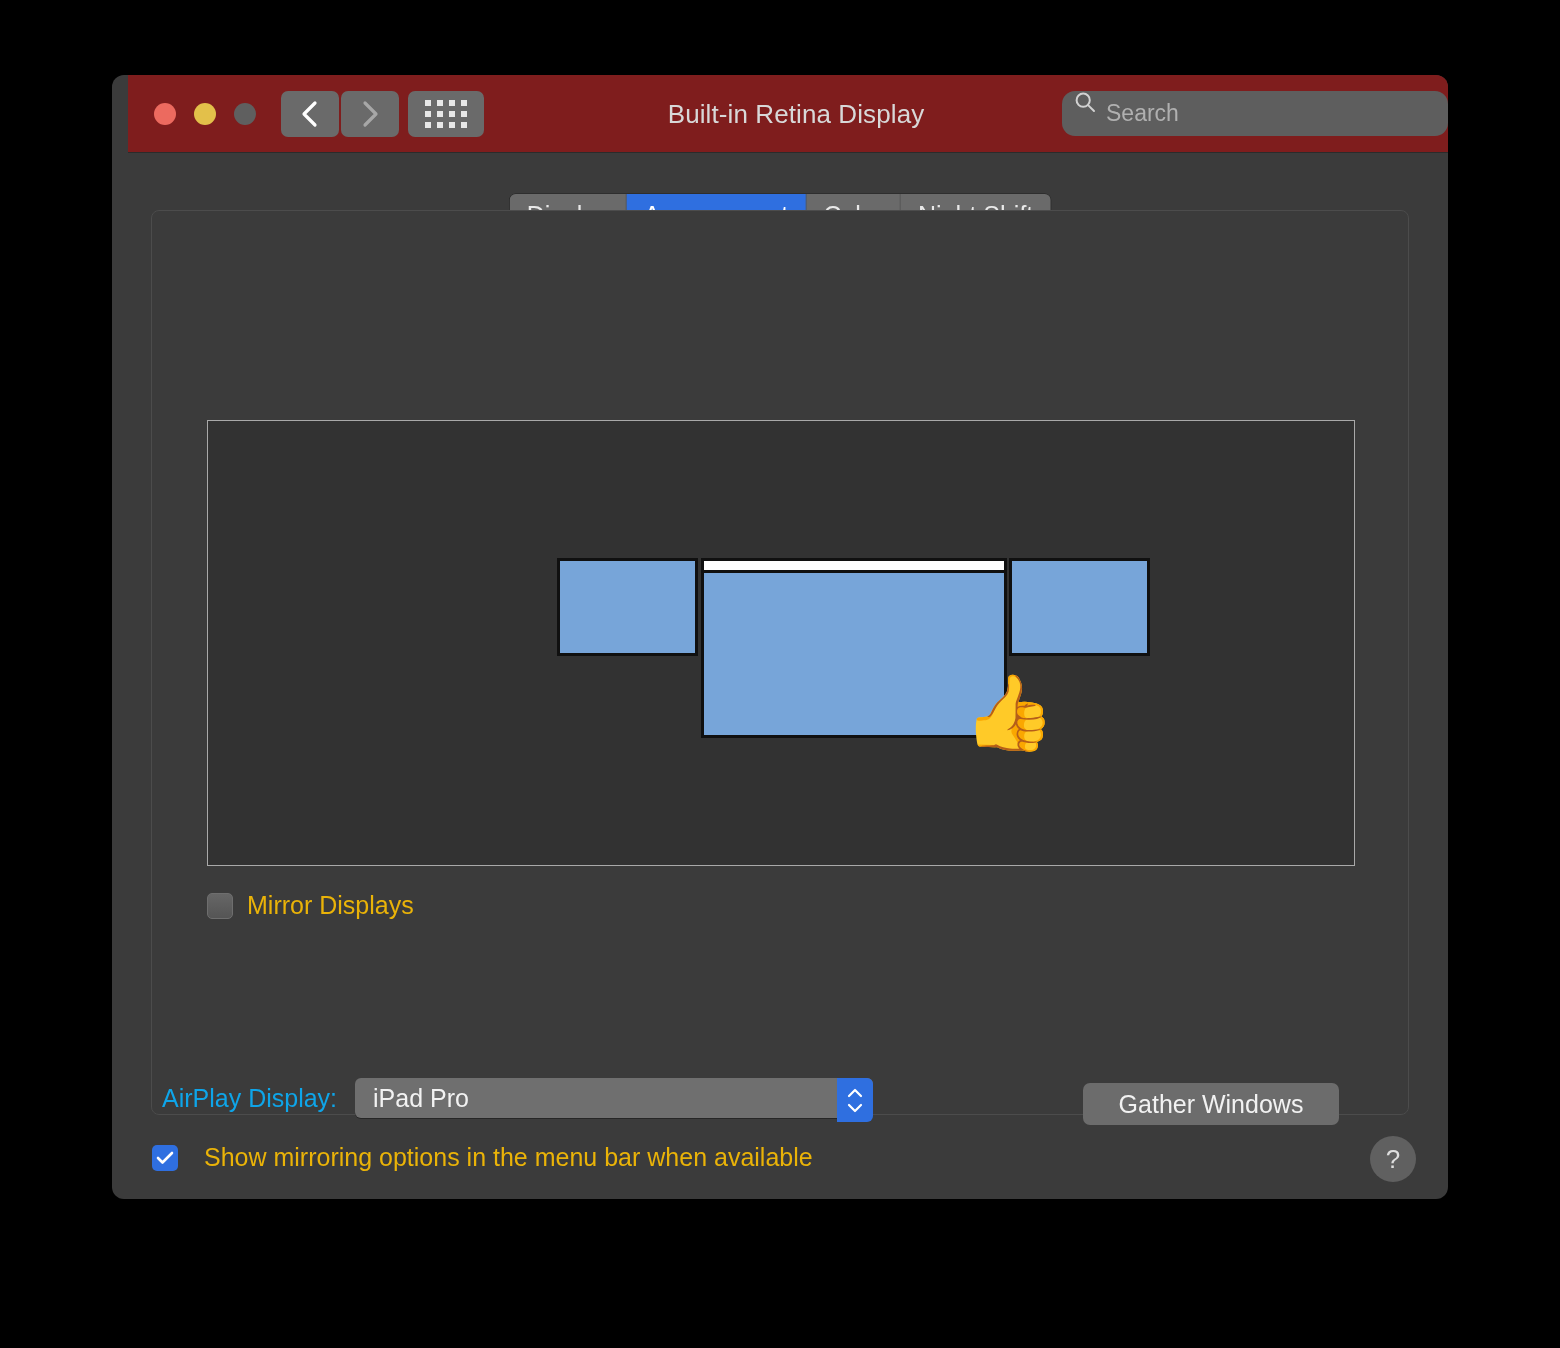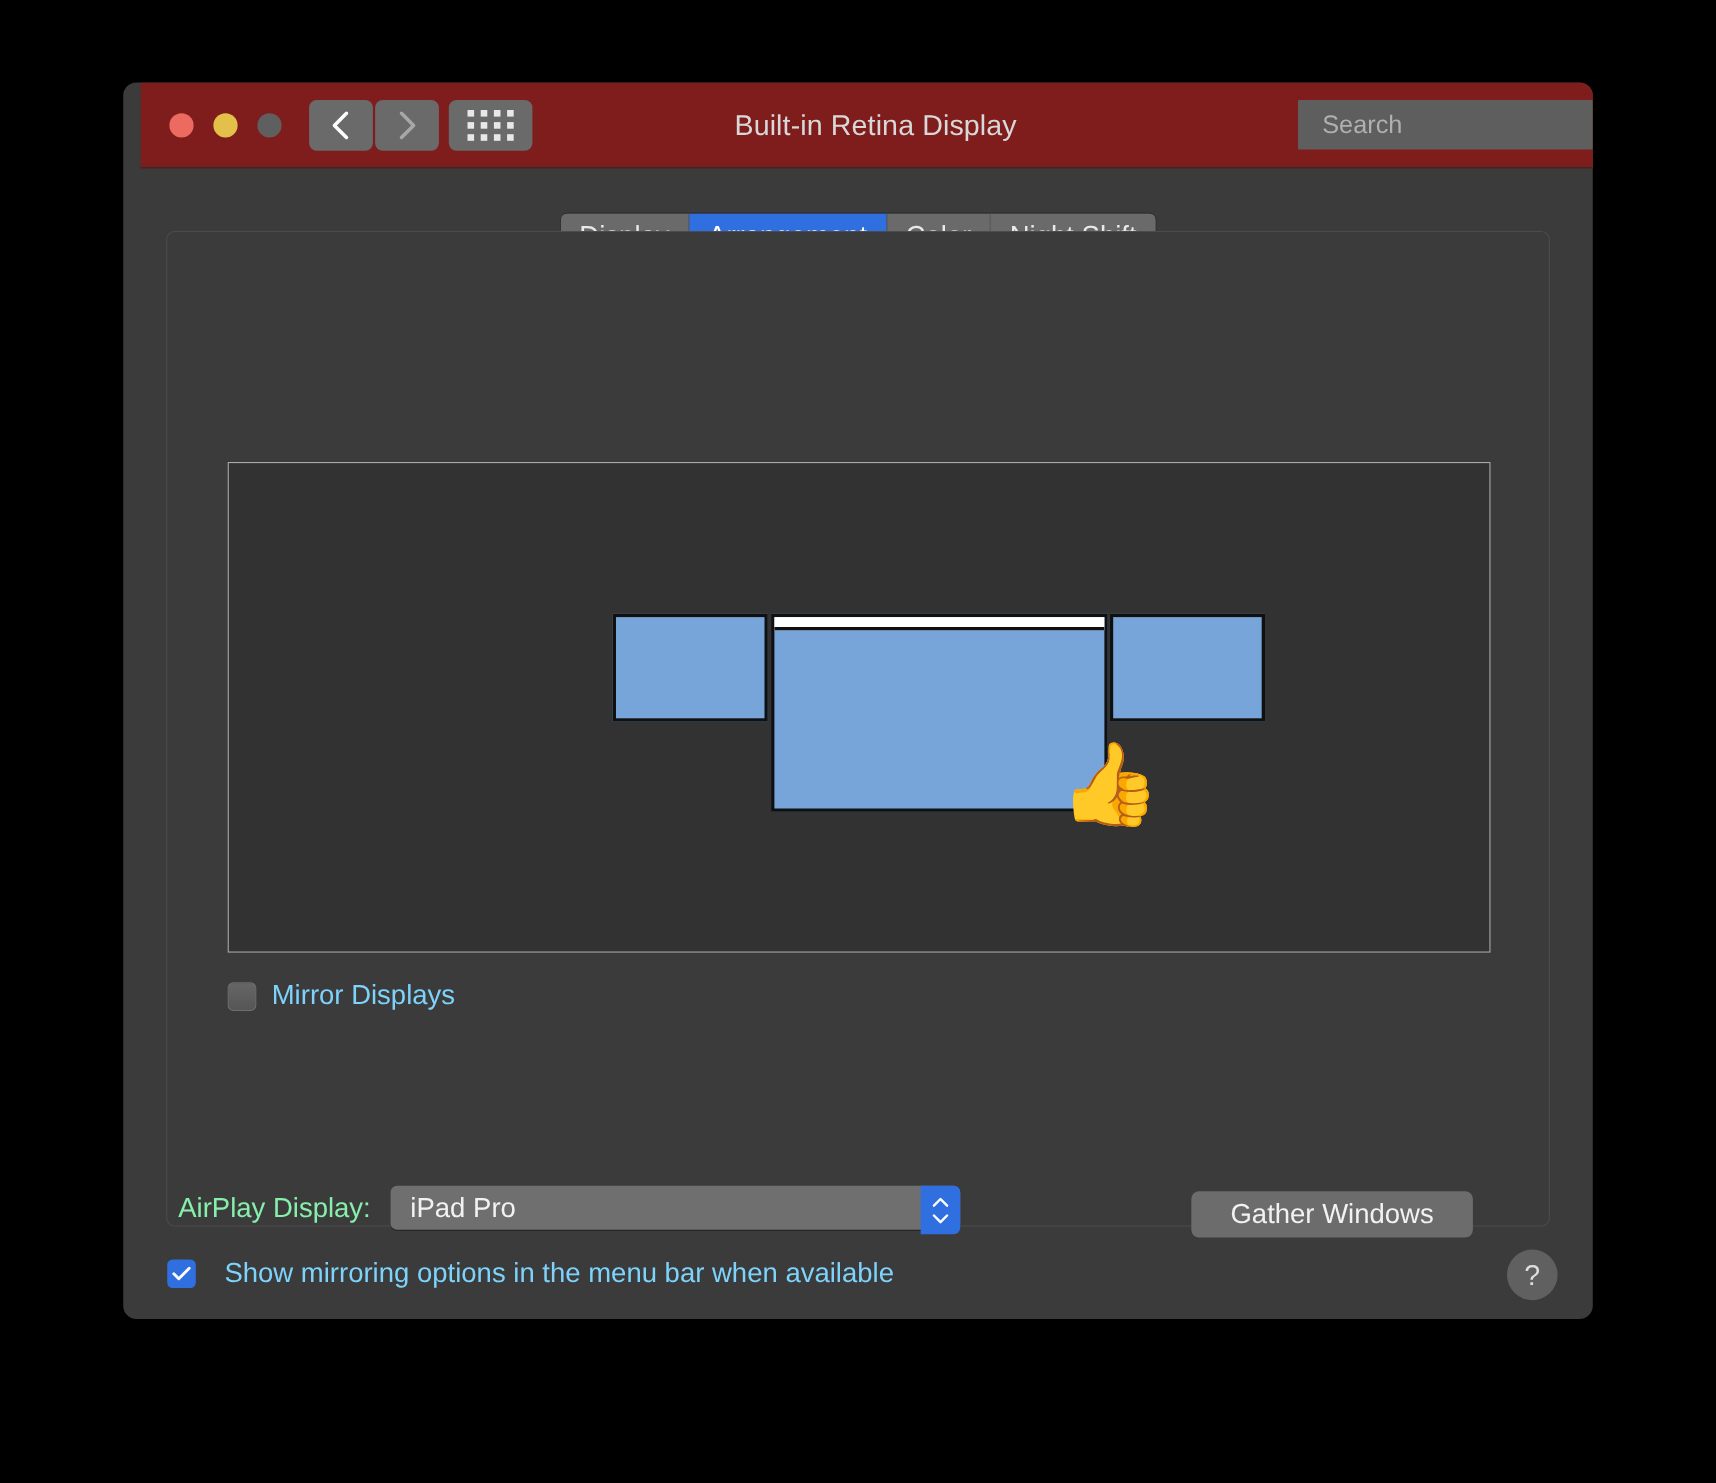--- a/index.html
+++ b/index.html
@@ -86,23 +86,23 @@
     align-items: center;
     justify-content: center;
     font-size: 26px;
     color: #d8d8d8;
     letter-spacing: 0.1px;
   }
 
   #search-field {
     position: absolute;
     right: 16px; top: 16px;
-    width: 268px; height: 45px;
+    width: 386px; height: 45px;
     background: #5e5e5e;
-    border-radius: 1px;
+    border-radius: 13px;
     display: flex;
     padding: 0 12px;
     gap: 10px;
   }
   #search-input {
     flex: 1;
     background: transparent;
     border: 0;
     outline: none;
     font-family: "Liberation Sans", sans-serif;
@@ -212,32 +212,32 @@
     border-radius: 5px;
   }
   .checkbox-on {
     width: 26px; height: 26px;
     background: #2f6fe0;
     border-radius: 5px;
     display: flex;
     align-items: center;
     justify-content: center;
   }
-  .cblabel { font-size: 25px; color: #7dd3fc; }
+  .cblabel { font-size: 25px; color: #eab308; }
 
   
   #airplay-row {
     position: absolute;
     left: 50px;
     top: 1003px;
     display: flex;
     align-items: center;
     gap: 18px;
   }
-  #airplay-label { font-size: 25px; color: #86efac; }
+  #airplay-label { font-size: 25px; color: #0ea5e9; }
   #airplay-select {
     position: relative;
     width: 518px; height: 40px;
     background: #6f6f6f;
     border-radius: 6px;
     display: flex;
     align-items: center;
     padding-left: 18px;
     box-shadow: 0 1px 0 rgba(0,0,0,.35);
   }

